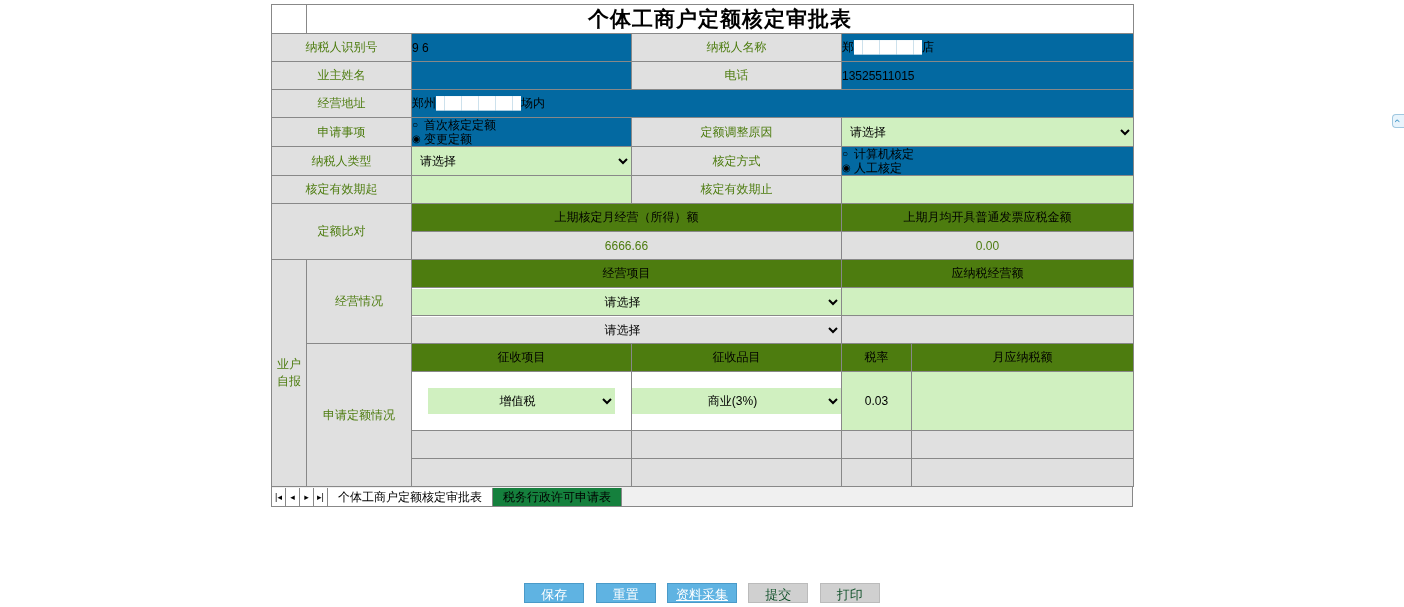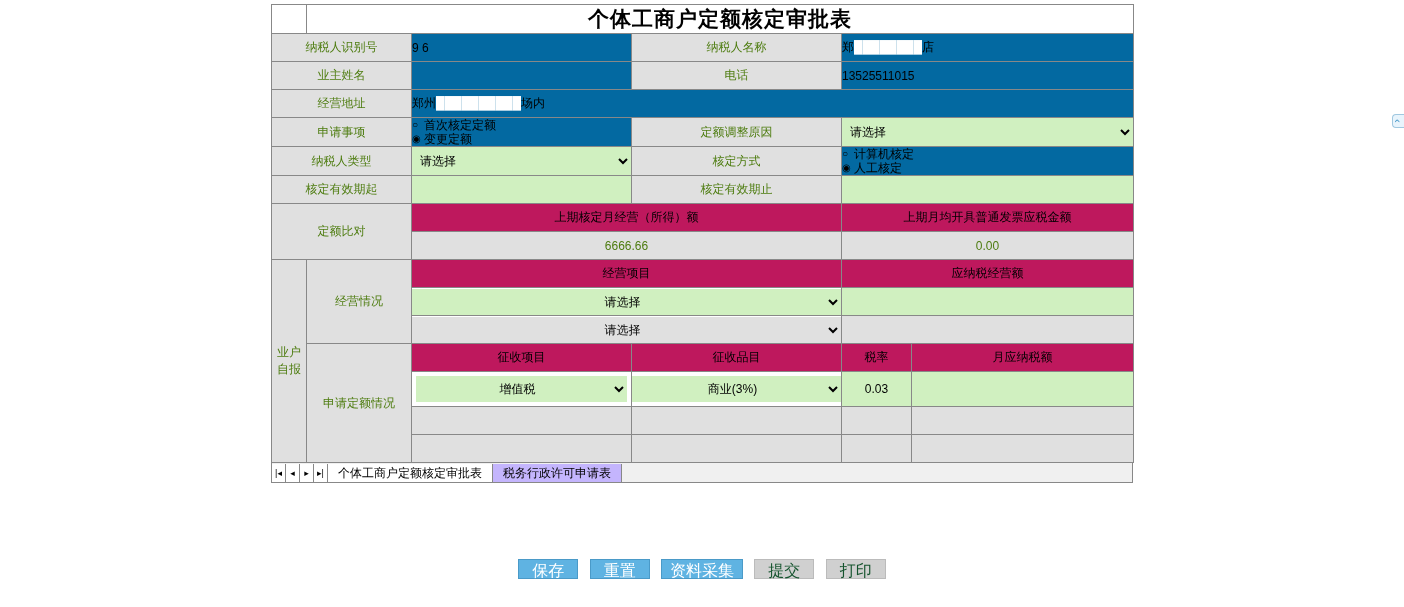--- a/index.html
+++ b/index.html
@@ -43,21 +43,21 @@
     .lbl {
       background: #e0e0e0;
       text-align: center;
       color: #4d7c0f;
     }
     .val {
       background: #0369a1;
       padding-left: 4px;
     }
     .hdr-blue {
-      background: #be185d;
+      background: #4d7c0f;
       text-align: center;
     }
     .val-green {
       background: #d0f0c0;
       position: relative;
       padding-left: 4px;
     }
     .val-center {
       text-align: center;
     }
@@ -127,42 +127,43 @@
       cursor: pointer;
       position: relative;
     }
     .tab::before, .tab::after {
       content: "";
     }
     .tab-active {
       background: #fff;
     }
     .tab-inactive {
-      background: #c4b5fd;
+      background: #15803d;
     }
     .btnbar {
       text-align: center;
       margin-top: 76px;
     }
     .btn {
       display: inline-block;
       min-width: 60px;
       height: 20px;
       line-height: 22px;
       text-align: center;
       background: #5fb3e2;
       color: #fff;
       border: 1px solid #4a9ac8;
       margin: 0 4px;
       cursor: pointer;
-      font-size: 16px;
+      font-size: 13px;
       padding: 0 8px;
     }
     .btn-wide {
       min-width: 68px;
+      text-decoration: underline;
     }
     .btn-disabled {
       background: #d0d0d0;
       border-color: #bbb;
       color: #14532d;
       cursor: default;
     }
     .side-tab {
       position: fixed;
       right: 0;
@@ -298,21 +299,21 @@
     </tr>
 
     <tr>
       <td colspan="2" rowspan="4" class="lbl">申请定额情况</td>
       <td colspan="2" class="hdr-blue">征收项目</td>
       <td colspan="2" class="hdr-blue">征收品目</td>
       <td class="hdr-blue">税率</td>
       <td class="hdr-blue">月应纳税额</td>
     </tr>
     <tr>
-      <td colspan="2" style="padding:4px">
+      <td colspan="2" style="padding:16px">
         <select class="fake-select" style="text-align:center"><option>增值税</option></select>
       </td>
       <td colspan="2" style="padding:0">
         <select class="fake-select" style="text-align:center"><option>商业(3%)</option></select>
       </td>
       <td class="val-green val-center">0.03</td>
       <td class="val-green"></td>
     </tr>
     <tr>
       <td colspan="2" class="lbl"></td>

